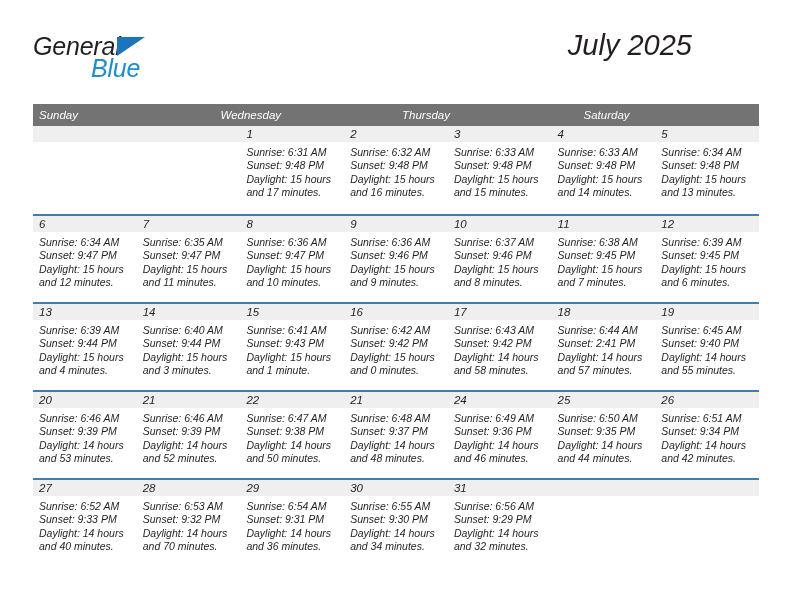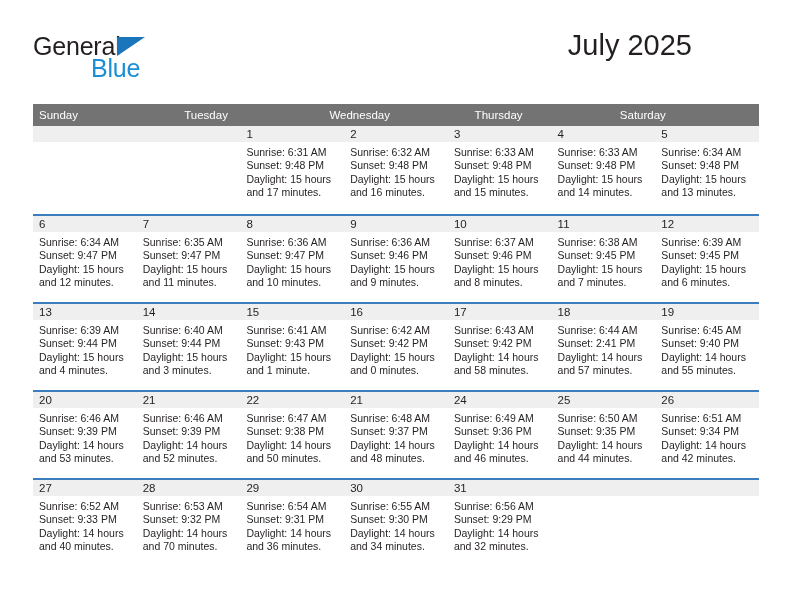--- a/index.html
+++ b/index.html
@@ -12,20 +12,21 @@
     height: 612px;
     font-family: "Liberation Sans", sans-serif;
     color: #231f20;
     overflow: hidden;
   }
   .page {
     position: relative;
     width: 725px;
     height: 612px;
     box-sizing: border-box;
+    font-style: italic;
   }
 
   
   .top {
     position: absolute;
     left: 33px;
     top: 28px;
     right: 33px;
     height: 70px;
   }
@@ -158,21 +159,20 @@
       <span class="logo-blue">Blue</span>
     </div>
 
     <div class="title">July 2025</div>
     <div class="subtitle">Primer Ensanche, Navarre, Spain</div>
   </div>
 
   <div class="calendar">
     <div class="weekdays" id="weekday-header">
         <div class="weekday">Sunday</div>
-        <div class="weekday">Tuesday</div>
         <div class="weekday">Wednesday</div>
         <div class="weekday">Thursday</div>
         <div class="weekday">Saturday</div>
       </div>
     <div id="weeks-container">
         <div class="week">
           <div class="daycell empty">
             <div class="daynum-band"></div>
             <div class="daylines"></div>
           </div>

